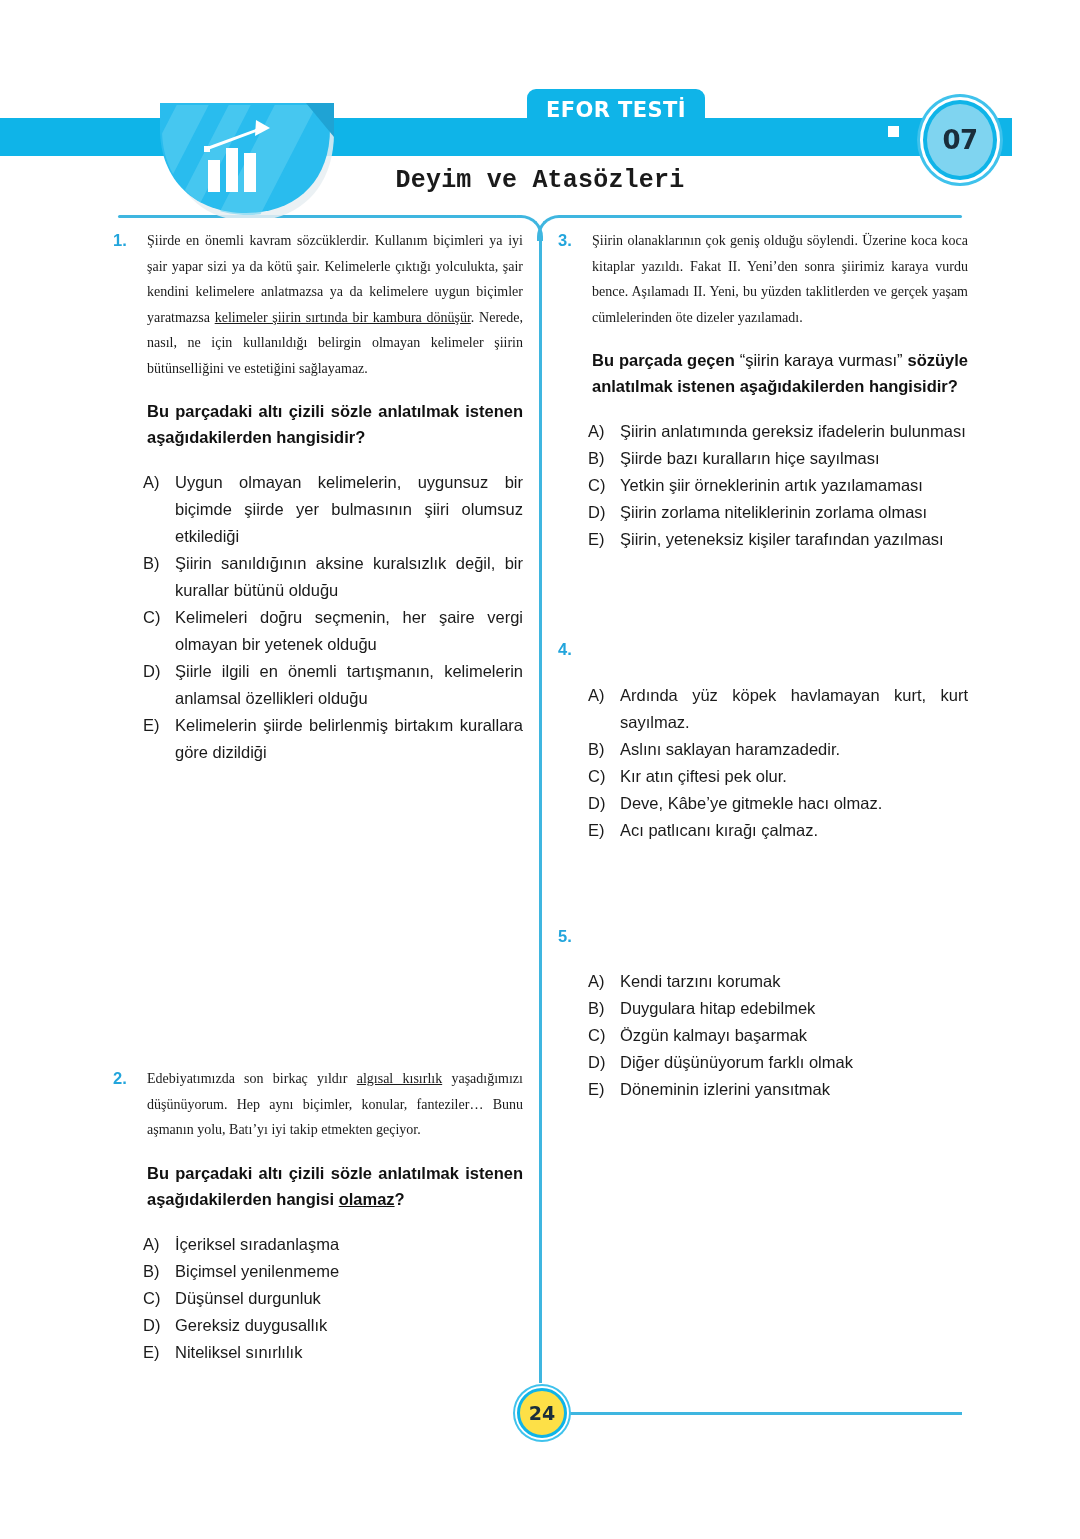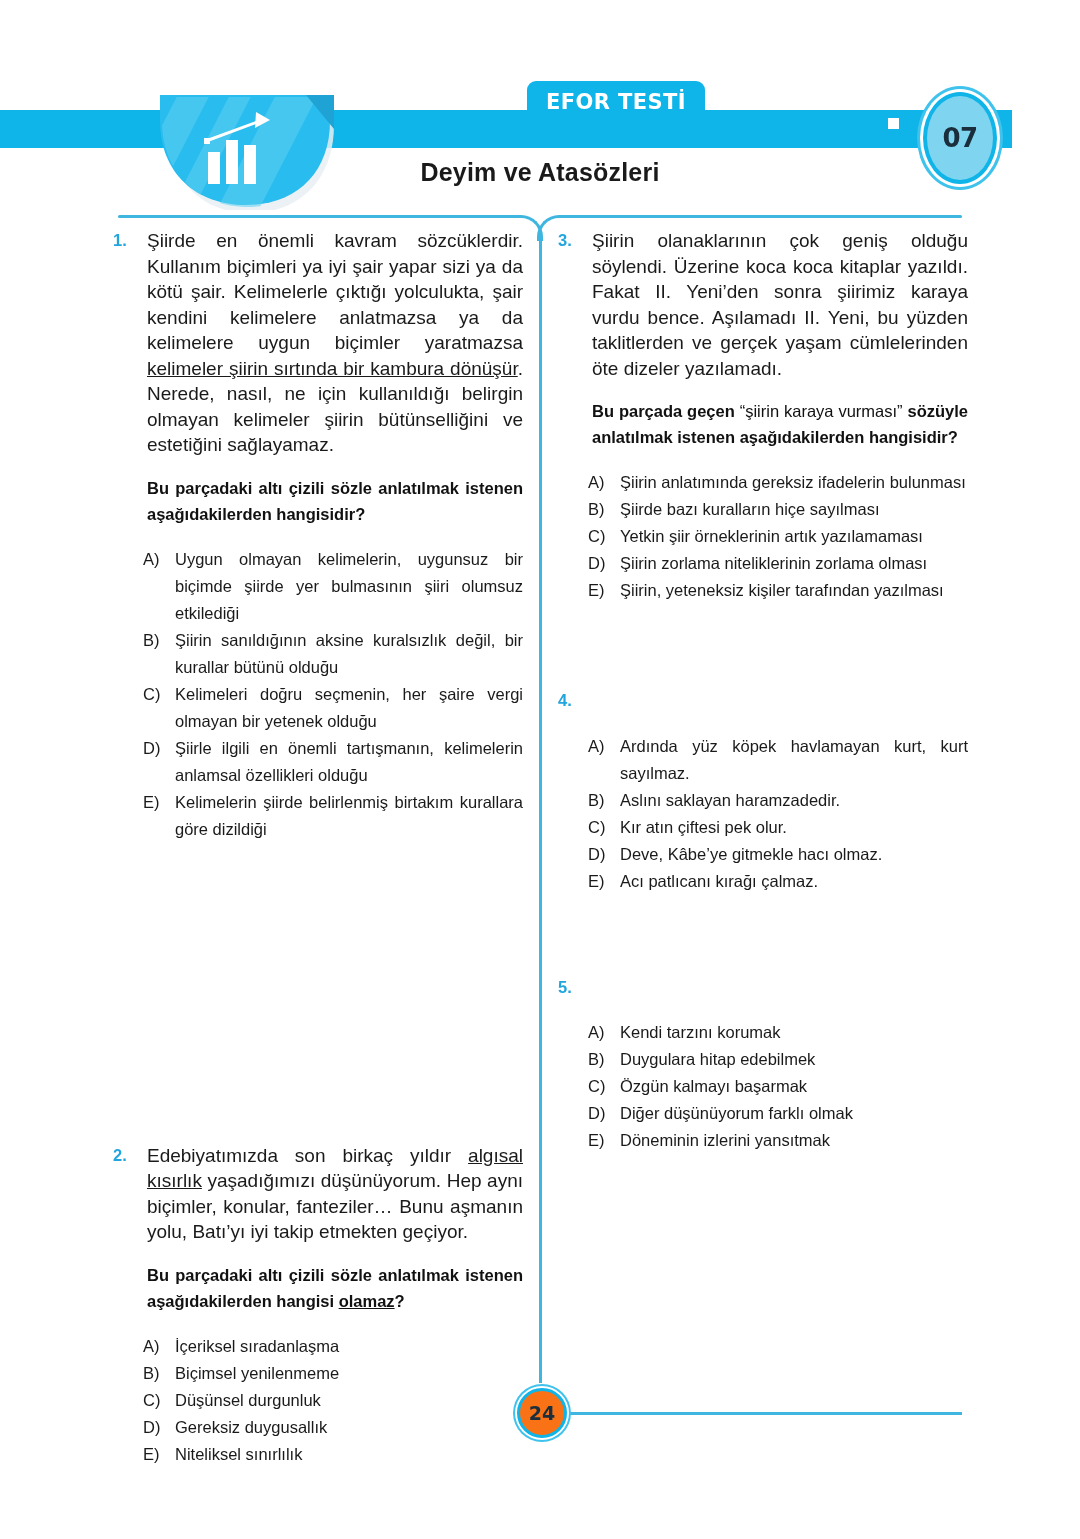--- a/index.html
+++ b/index.html
@@ -15,21 +15,21 @@
     position: relative;
     width: 1080px;
     height: 1539px;
     overflow: hidden;
     background: #ffffff;
   }
 
   
   .header {
     position: absolute;
-    left: 0; top: 0;
+    left: 0; top: 8px;
     width: 1080px;
     height: 215px;
   }
 
   .header-bar {
     position: absolute;
     left: 0;
     top: 110px;
     width: 1012px;
     height: 38px;
@@ -71,21 +71,21 @@
     background: #ffffff;
     z-index: 4;
   }
 
   
   .badge-07 {
     position: absolute;
     left: 923px;
     top: 92px;
     width: 74px;
-    height: 92px;
+    height: 80px;
     border-radius: 50%;
     background: #7FD4F0;
     border: 4px solid #0FB4E8;
     box-shadow: 0 0 0 3px #ffffff, 0 0 0 6px #3FC2EC;
     z-index: 5;
     display: flex;
     align-items: center;
     justify-content: center;
   }
   .badge-07 span {
@@ -105,21 +105,21 @@
     height: 115px;
     z-index: 2;
   }
   .ribbon svg { display: block; }
 
   .header-title {
     position: absolute;
     left: 0; top: 158px;
     width: 1080px;
     text-align: center;
-    font-family: Liberation Sans, sans-serif;
+    font-family: Liberation Mono, monospace;
     font-weight: bold;
     font-size: 25px;
     color: #1A1A1A;
     letter-spacing: .2px;
   }
 
   
   .rule-left {
     position: absolute;
     left: 118px; top: 215px;
@@ -161,21 +161,21 @@
     left: 570px; top: 1412px;
     width: 392px; height: 3px;
     background: #3FB6E0;
   }
 
   .page-badge {
     position: absolute;
     left: 517px; top: 1388px;
     width: 50px; height: 50px;
     border-radius: 50%;
-    background: #f97316;
+    background: #fde047;
     border: 3px solid #0FB4E8;
     box-shadow: 0 0 0 2px #ffffff, 0 0 0 4px #3FC2EC;
     display: flex;
     align-items: center;
     justify-content: center;
     z-index: 5;
   }
   .page-badge span {
     font-family: "DejaVu Sans", sans-serif;
     font-weight: bold;
@@ -207,26 +207,26 @@
     font-weight: bold;
     font-size: 16.5px;
     line-height: 25.5px;
     font-family: "Liberation Sans", sans-serif;
   }
   .q-body {
     flex: 1 1 auto;
   }
 
   .passage {
-    font-size: 19px;
+    font-size: 14px;
     line-height: 25.5px;
     color: #1A1A1A;
     text-align: justify;
     text-justify: inter-word;
-    font-family: Liberation Sans, sans-serif;
+    font-family: Liberation Serif, serif;
   }
 
   .prompt {
     font-size: 16.5px;
     line-height: 26px;
     color: #111111;
     font-weight: bold;
     text-align: justify;
     margin-top: 17px;
     font-family: "Liberation Sans", sans-serif;

